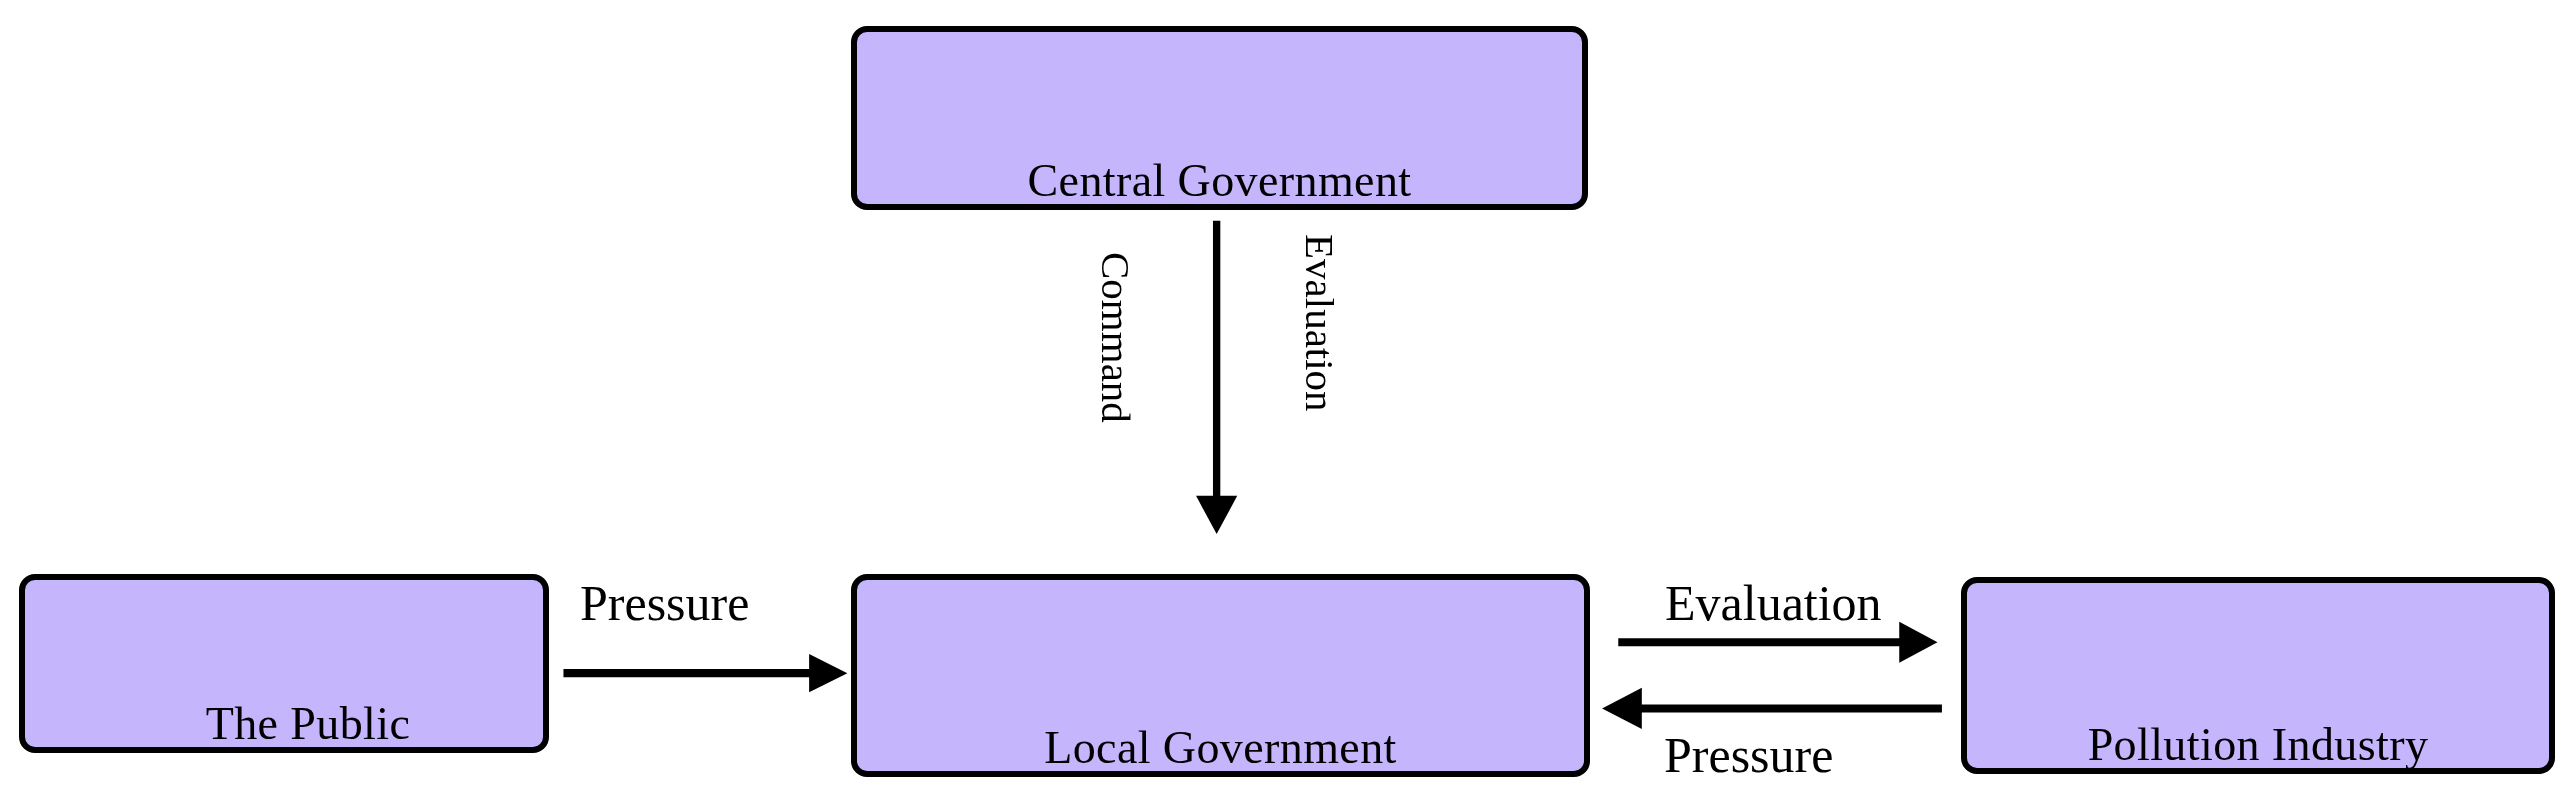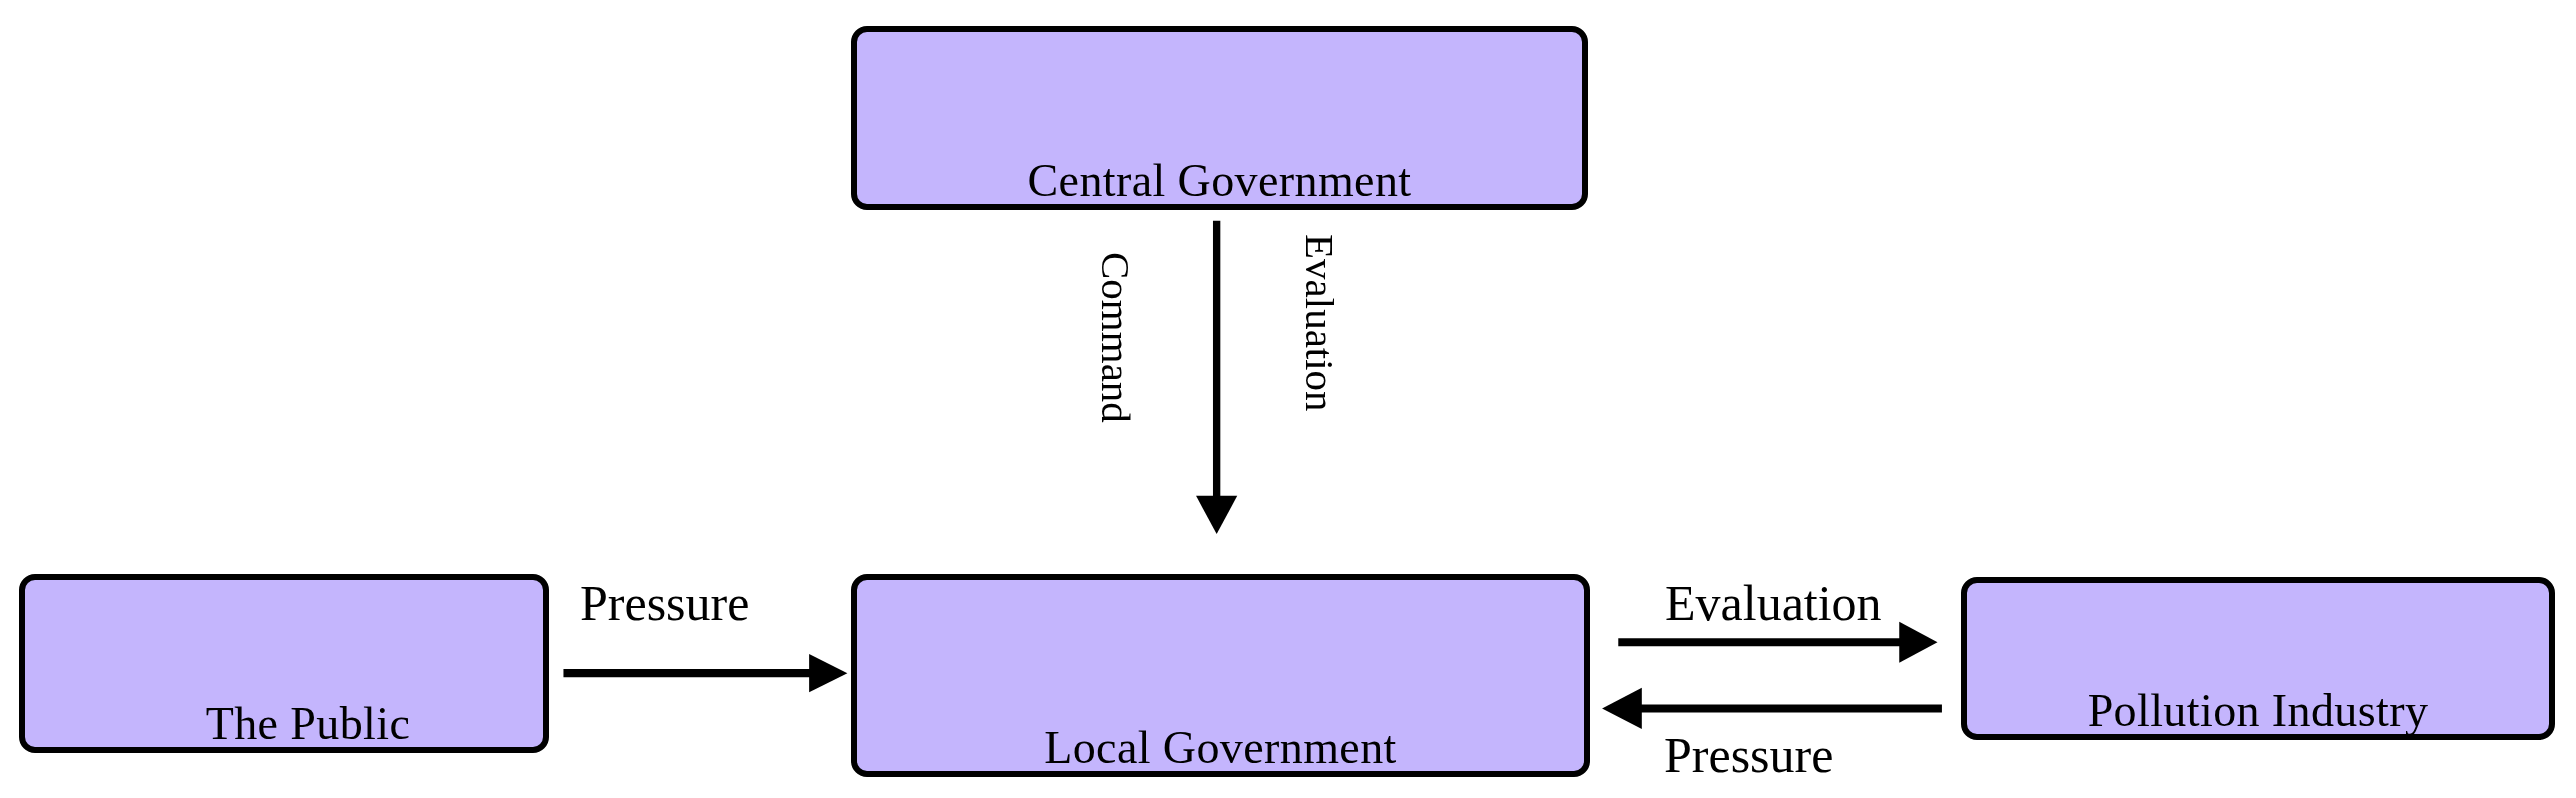--- a/index.html
+++ b/index.html
@@ -55,21 +55,21 @@
   #node-local-government {
     left: 851px;
     top: 574px;
     width: 739px;
     height: 203px;
   }
   #node-pollution-industry {
     left: 1961px;
     top: 577px;
     width: 594px;
-    height: 163px;
+    height: 197px;
   }
 
   
   .edge-label {
     position: absolute;
     font-size: 50px;
     line-height: 1;
     white-space: nowrap;
   }
   #label-public-pressure {

